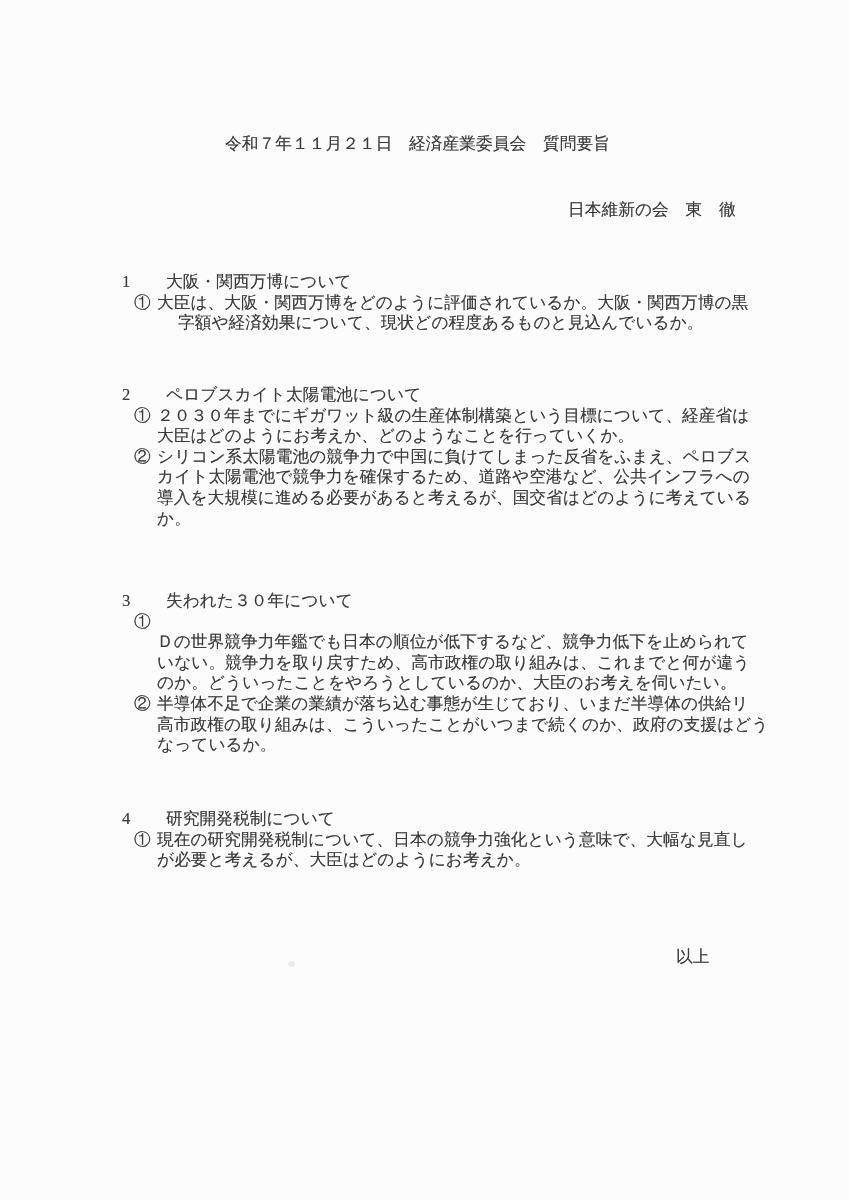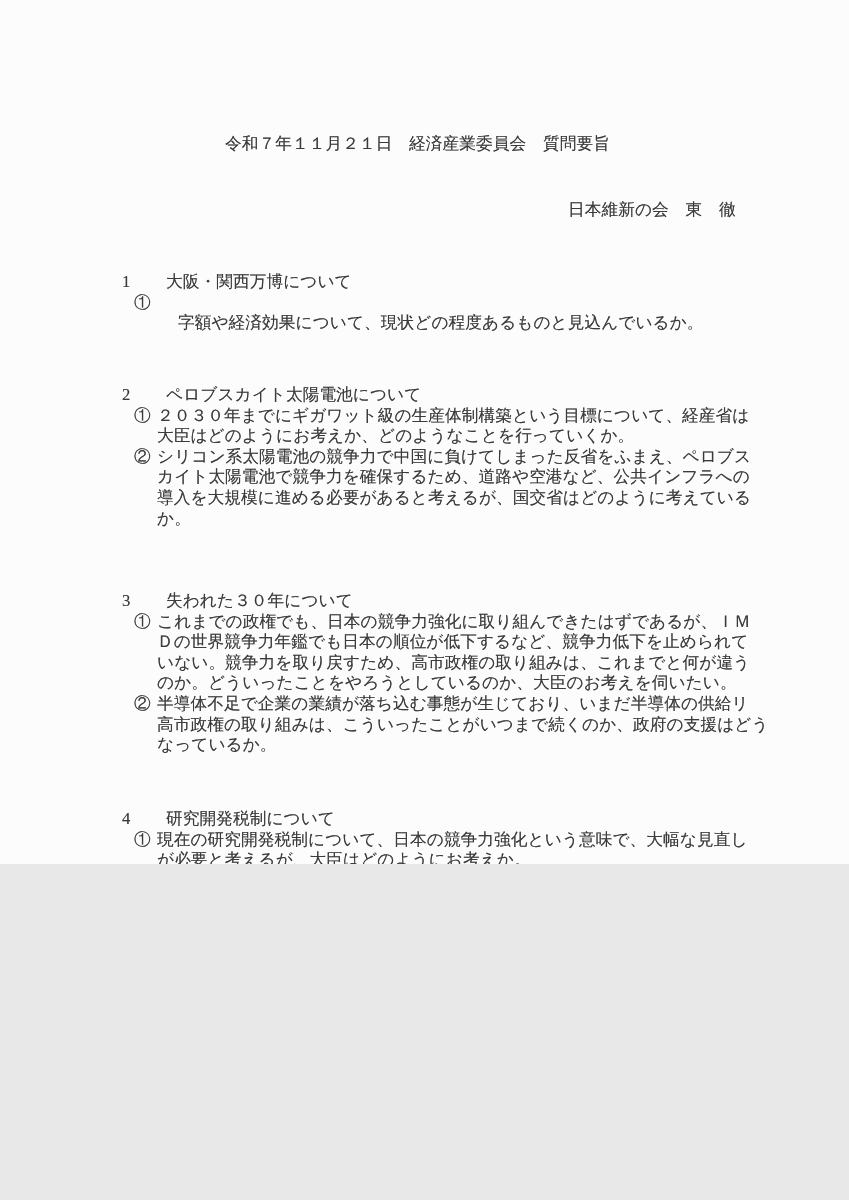--- a/index.html
+++ b/index.html
@@ -3,21 +3,21 @@
 <meta charset="utf-8">
 <style>
   html, body {
     margin: 0;
     padding: 0;
     background: #e8e8e8;
   }
   .page {
     position: relative;
     width: 849px;
-    height: 864px;
+    height: 1200px;
     margin: 0 auto;
     background: #fcfcfc;
     overflow: hidden;
     font-family: "Liberation Serif", "DejaVu Serif", serif;
     color: #3b3b3b;
   }
   
   .tl {
     position: absolute;
     white-space: pre;
@@ -47,40 +47,40 @@
 <div class="page">
 
   <div class="tl" style="top:134px; left:225px;">令和７年１１月２１日　経済産業委員会　質問要旨</div>
 
   <div class="tl" style="top:200px; left:568px;">日本維新の会　東　徹</div>
 
   <div class="tl sec-num" style="top:272px;">1</div>
   <div class="tl sec-head" style="top:272px;">大阪・関西万博について</div>
 
   <div class="tl marker" style="top:293px;">①</div>
+  <div class="tl body-line" style="top:293px;">大臣は、大阪・関西万博をどのように評価されているか。大阪・関西万博の黒</div>
   <div class="tl body-line" style="top:313px;margin-left:21px;">字額や経済効果について、現状どの程度あるものと見込んでいるか。</div>
 
   <div class="tl sec-num" style="top:385px;">2</div>
   <div class="tl sec-head" style="top:385px;">ペロブスカイト太陽電池について</div>
 
   <div class="tl marker" style="top:406px;">①</div>
   <div class="tl body-line" style="top:406px;">２０３０年までにギガワット級の生産体制構築という目標について、経産省は</div>
   <div class="tl body-line" style="top:426px;">大臣はどのようにお考えか、どのようなことを行っていくか。</div>
 
   <div class="tl marker" style="top:447px;">②</div>
   <div class="tl body-line" style="top:447px;">シリコン系太陽電池の競争力で中国に負けてしまった反省をふまえ、ペロブス</div>
   <div class="tl body-line" style="top:488px;">導入を大規模に進める必要があると考えるが、国交省はどのように考えている</div>
   <div class="tl body-line" style="top:467px;">カイト太陽電池で競争力を確保するため、道路や空港など、公共インフラへの</div>
   <div class="tl body-line" style="top:509px;">か。</div>
 
   <div class="tl sec-num" style="top:591px;">3</div>
   <div class="tl sec-head" style="top:591px;">失われた３０年について</div>
 
   <div class="tl marker" style="top:612px;">①</div>
-  <div class="tl body-line" style="top:612px;">これまでの政権でも、日本の競争力強化に取り組んできたはずであるが、ＩＭ</div>
   <div class="tl body-line" style="top:632px;">Ｄの世界競争力年鑑でも日本の順位が低下するなど、競争力低下を止められて</div>
   <div class="tl body-line" style="top:653px;">いない。競争力を取り戻すため、高市政権の取り組みは、これまでと何が違う</div>
   <div class="tl body-line" style="top:673px;">のか。どういったことをやろうとしているのか、大臣のお考えを伺いたい。</div>
 
   <div class="tl marker" style="top:694px;">②</div>
   <div class="tl body-line" style="top:694px;">半導体不足で企業の業績が落ち込む事態が生じており、いまだ半導体の供給リ</div>
   <div class="tl body-line" style="top:715px;">高市政権の取り組みは、こういったことがいつまで続くのか、政府の支援はどう</div>
   <div class="tl body-line" style="top:735px;">なっているか。</div>
 
   <div class="tl sec-num" style="top:809px;">4</div>

